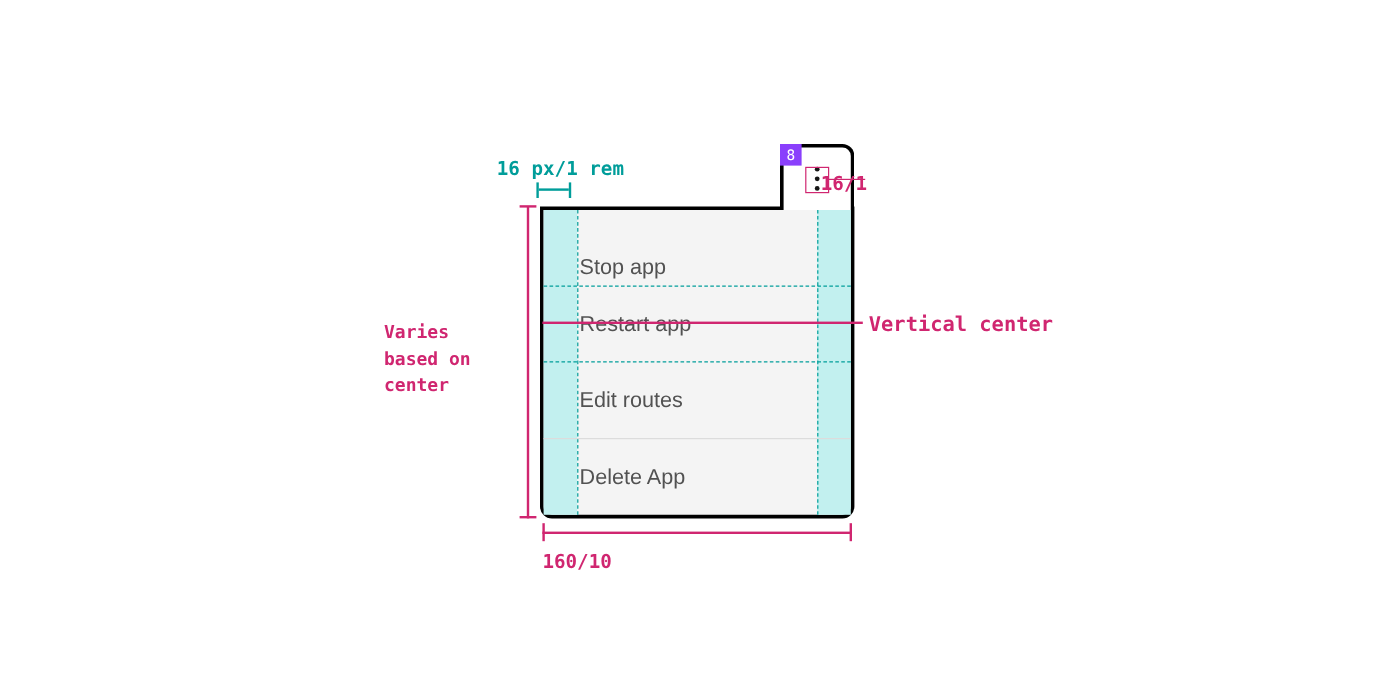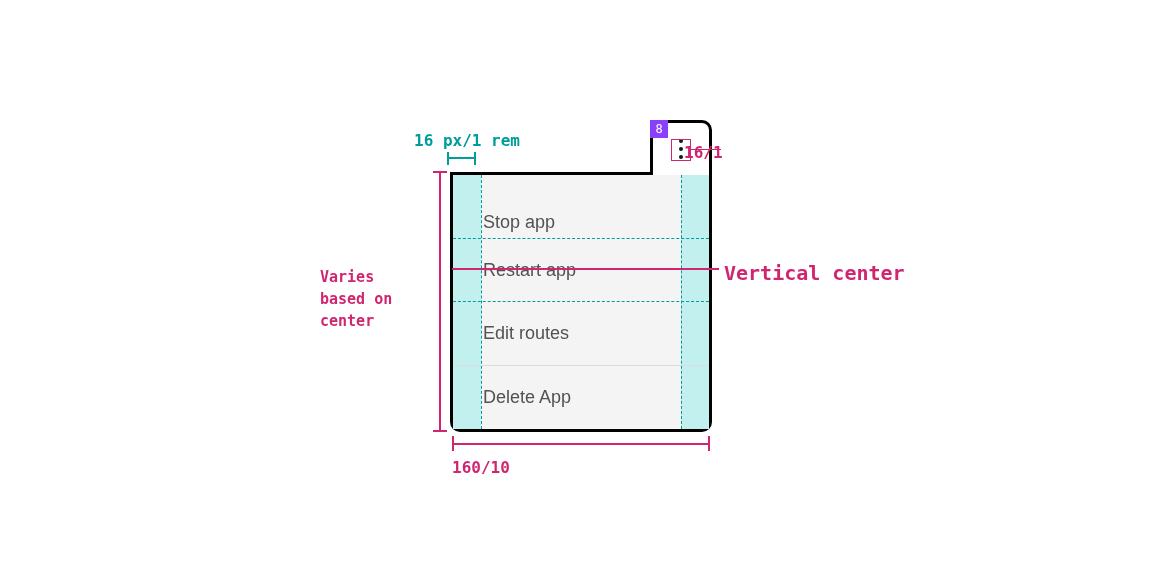--- a/index.html
+++ b/index.html
@@ -69,21 +69,21 @@
   .v-cap{position:absolute;left:433px;width:14px;height:0;border-top:2px solid var(--spec-pink);z-index:6;}
   .v-cap.top{top:171px;} .v-cap.bottom{top:430px;}
   .height-label{position:absolute;left:320px;top:266px;color:var(--spec-pink);font-size:15px;line-height:22px;z-index:6;}
 
   .h-measure-line{position:absolute;left:452px;top:443px;width:258px;height:0;border-top:2px solid var(--spec-pink);z-index:6;}
   .h-cap{position:absolute;top:436px;width:0;height:15px;border-left:2px solid var(--spec-pink);z-index:6;}
   .h-cap.left{left:452px;} .h-cap.right{left:708px;}
   .width-label{position:absolute;left:452px;top:458px;width:258px;text-align:left;color:var(--spec-pink);font-size:16px;z-index:6;}
 
   .center-line{position:absolute;left:452px;top:268px;width:267px;height:0;border-top:2px solid var(--spec-pink);z-index:6;}
-  .center-label{position:absolute;left:724px;top:261px;color:var(--spec-pink);font-size:20px;z-index:6;}
+  .center-label{position:absolute;left:724px;top:261px;color:var(--spec-pink);font-size:17px;z-index:6;}
 
   .icon-measure-box{position:absolute;left:671px;top:139px;width:20px;height:22px;border:1.5px solid var(--spec-pink);box-sizing:border-box;z-index:7;background:transparent;}
   .icon-measure-line{position:absolute;left:690px;top:149px;width:31px;height:0;border-top:1.5px solid var(--spec-pink);z-index:7;}
   .icon-size-label{position:absolute;left:684px;top:143px;color:var(--spec-pink);font-size:16px;z-index:7;}
 
   
   .padding-label{position:absolute;left:414px;top:131px;color:var(--spec-teal);font-size:16px;z-index:6;}
   .padding-bracket{position:absolute;left:447px;top:152px;width:29px;height:13px;box-sizing:border-box;
     border-left:2px solid var(--spec-teal);border-right:2px solid var(--spec-teal);z-index:6;}
   .padding-bracket i{display:block;margin-top:5px;border-top:2px solid var(--spec-teal);height:0;}

